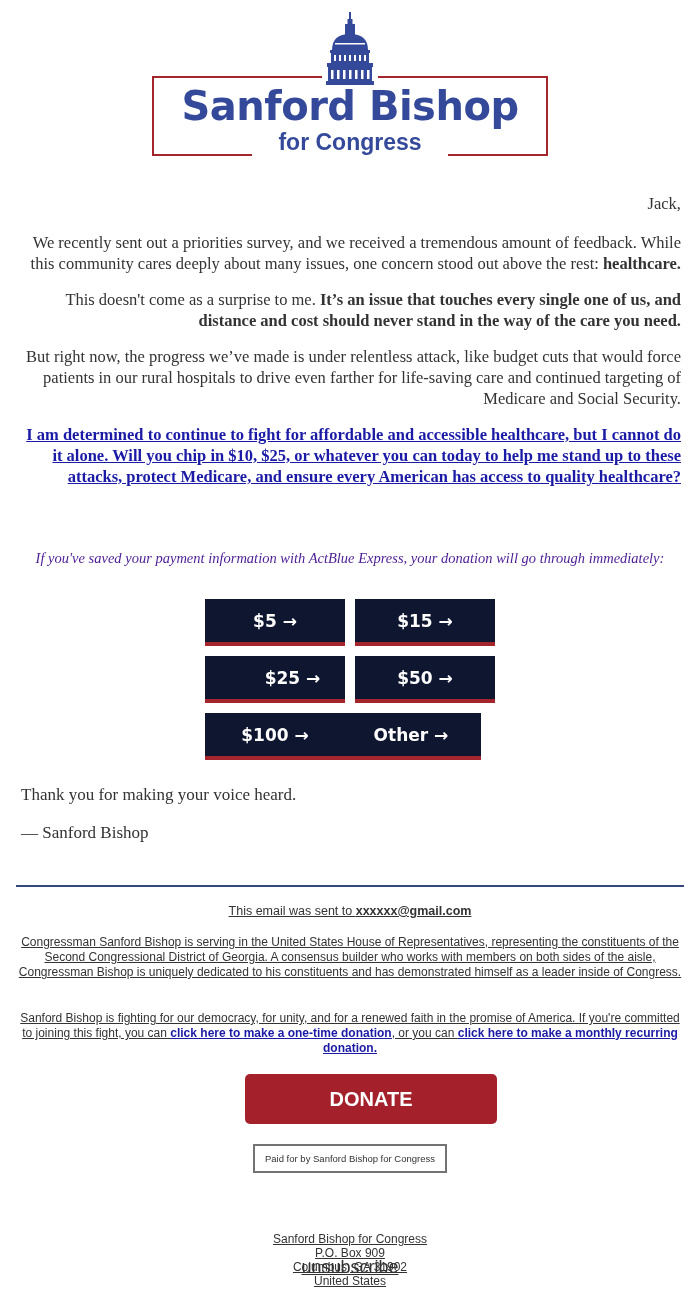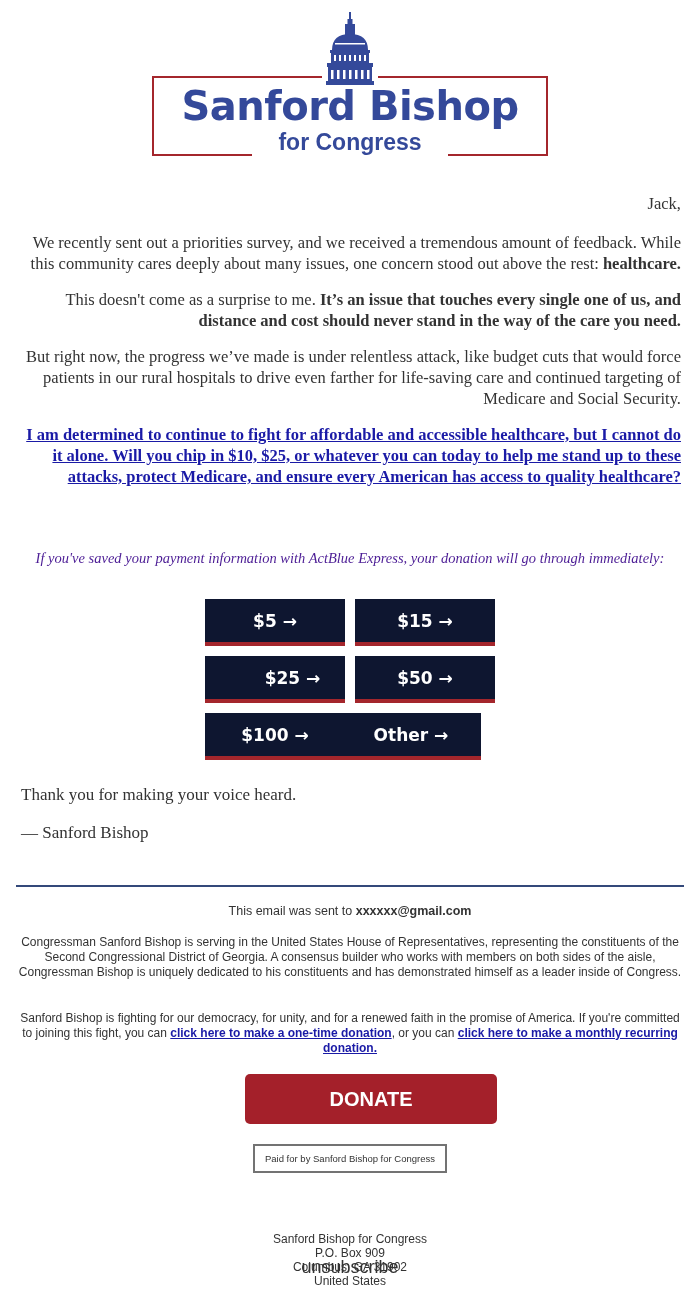--- a/index.html
+++ b/index.html
@@ -32,21 +32,21 @@
     color: #ffffff; font-family: "DejaVu Sans", sans-serif; font-weight: bold; font-size: 17px;
     display: flex; align-items: center; justify-content: center; text-decoration: none; cursor: pointer; }
 
   .closing { position: absolute; left: 21px; top: 784px; font-size: 17px; line-height: 21px; color: #333; }
   .sign { position: absolute; left: 21px; top: 822px; font-size: 17px; line-height: 21px; color: #333; }
 
   .divider { position: absolute; left: 16px; top: 885px; width: 668px; height: 2px; background: #34497a; }
 
   
   .footer { position: absolute; left: 16px; width: 668px; text-align: center;
-    font-family: "Liberation Sans", "DejaVu Sans", sans-serif; color: #333; font-size: 12px; line-height: 15px; }
+    font-family: "Liberation Sans", "DejaVu Sans", sans-serif; color: #333; font-size: 12px; line-height: 15px; text-decoration: underline; }
   .sentto { top: 904px; font-size: 12.5px; }
   .sentto b { font-weight: bold; }
   .about { top: 935px; }
   .fight { top: 1011px; }
   .fight a { color: #1a1aa6; font-weight: bold; text-decoration: underline; }
 
   .donate { position: absolute; left: 245px; top: 1074px; width: 252px; height: 50px; background: #a4202a; border-radius: 5px;
     color: #ffffff; font-family: "Liberation Sans", "DejaVu Sans", sans-serif; font-weight: bold; font-size: 20px;
     display: flex; align-items: center; justify-content: center; cursor: pointer; }
 

